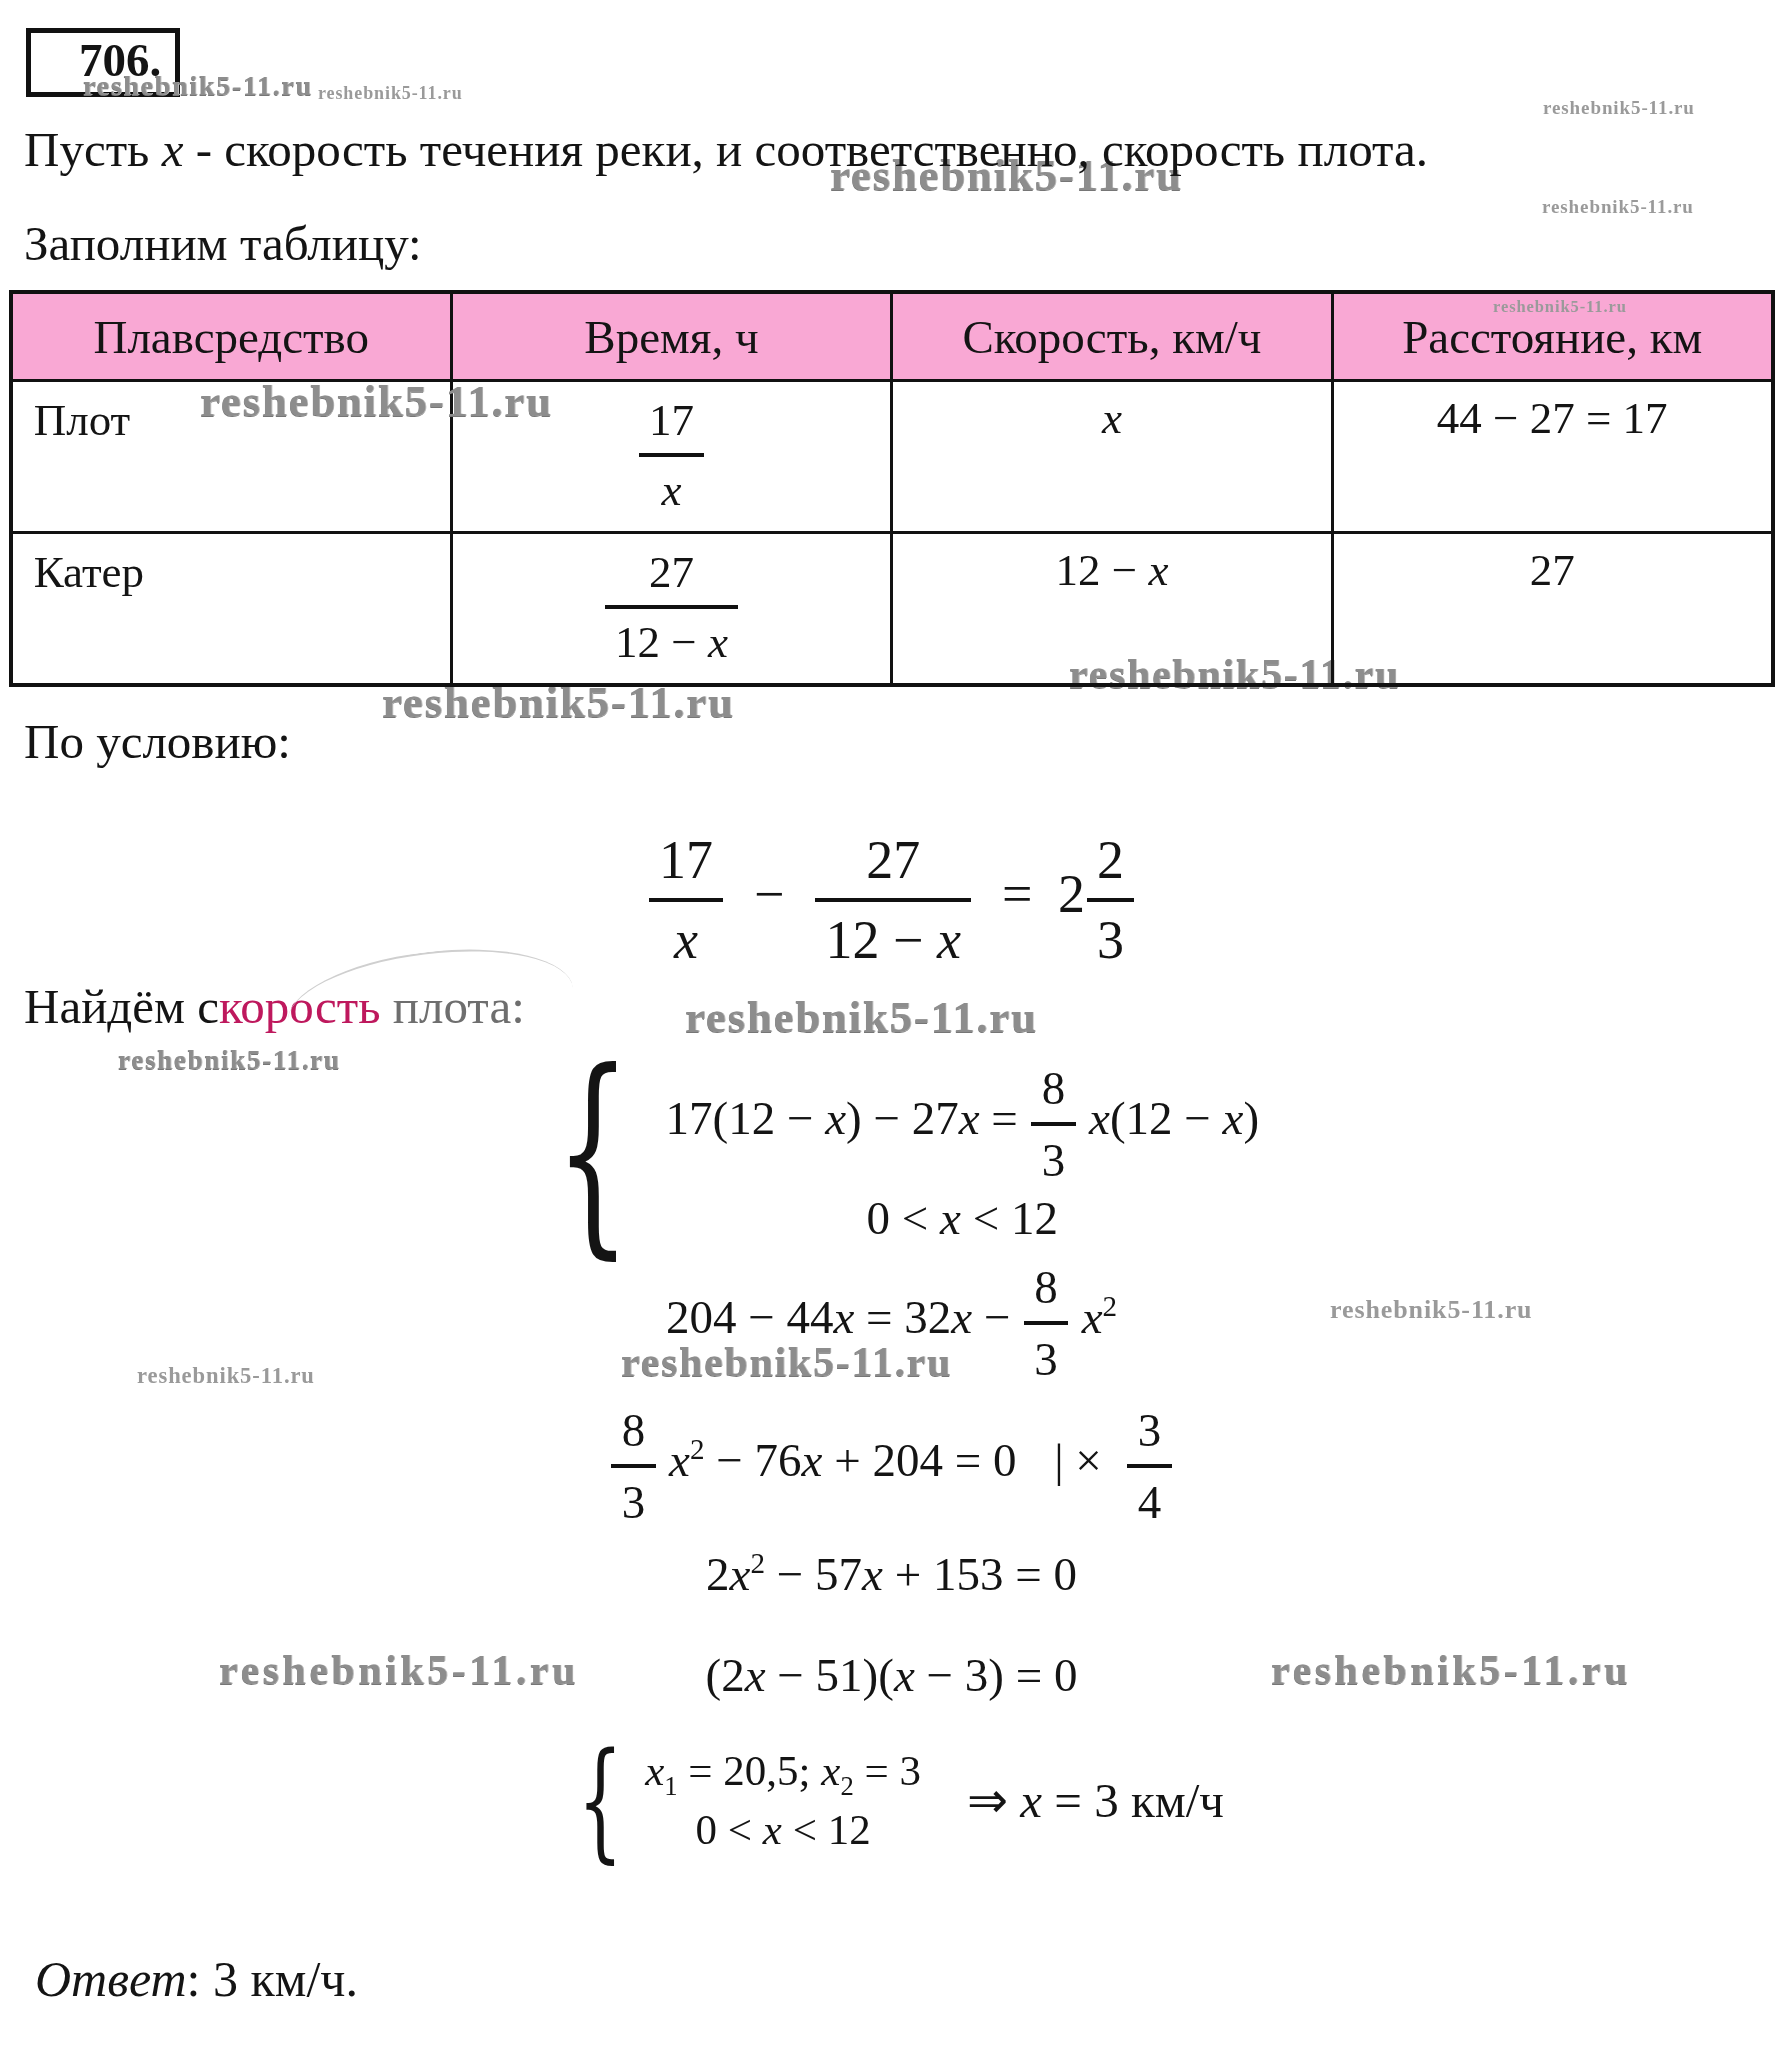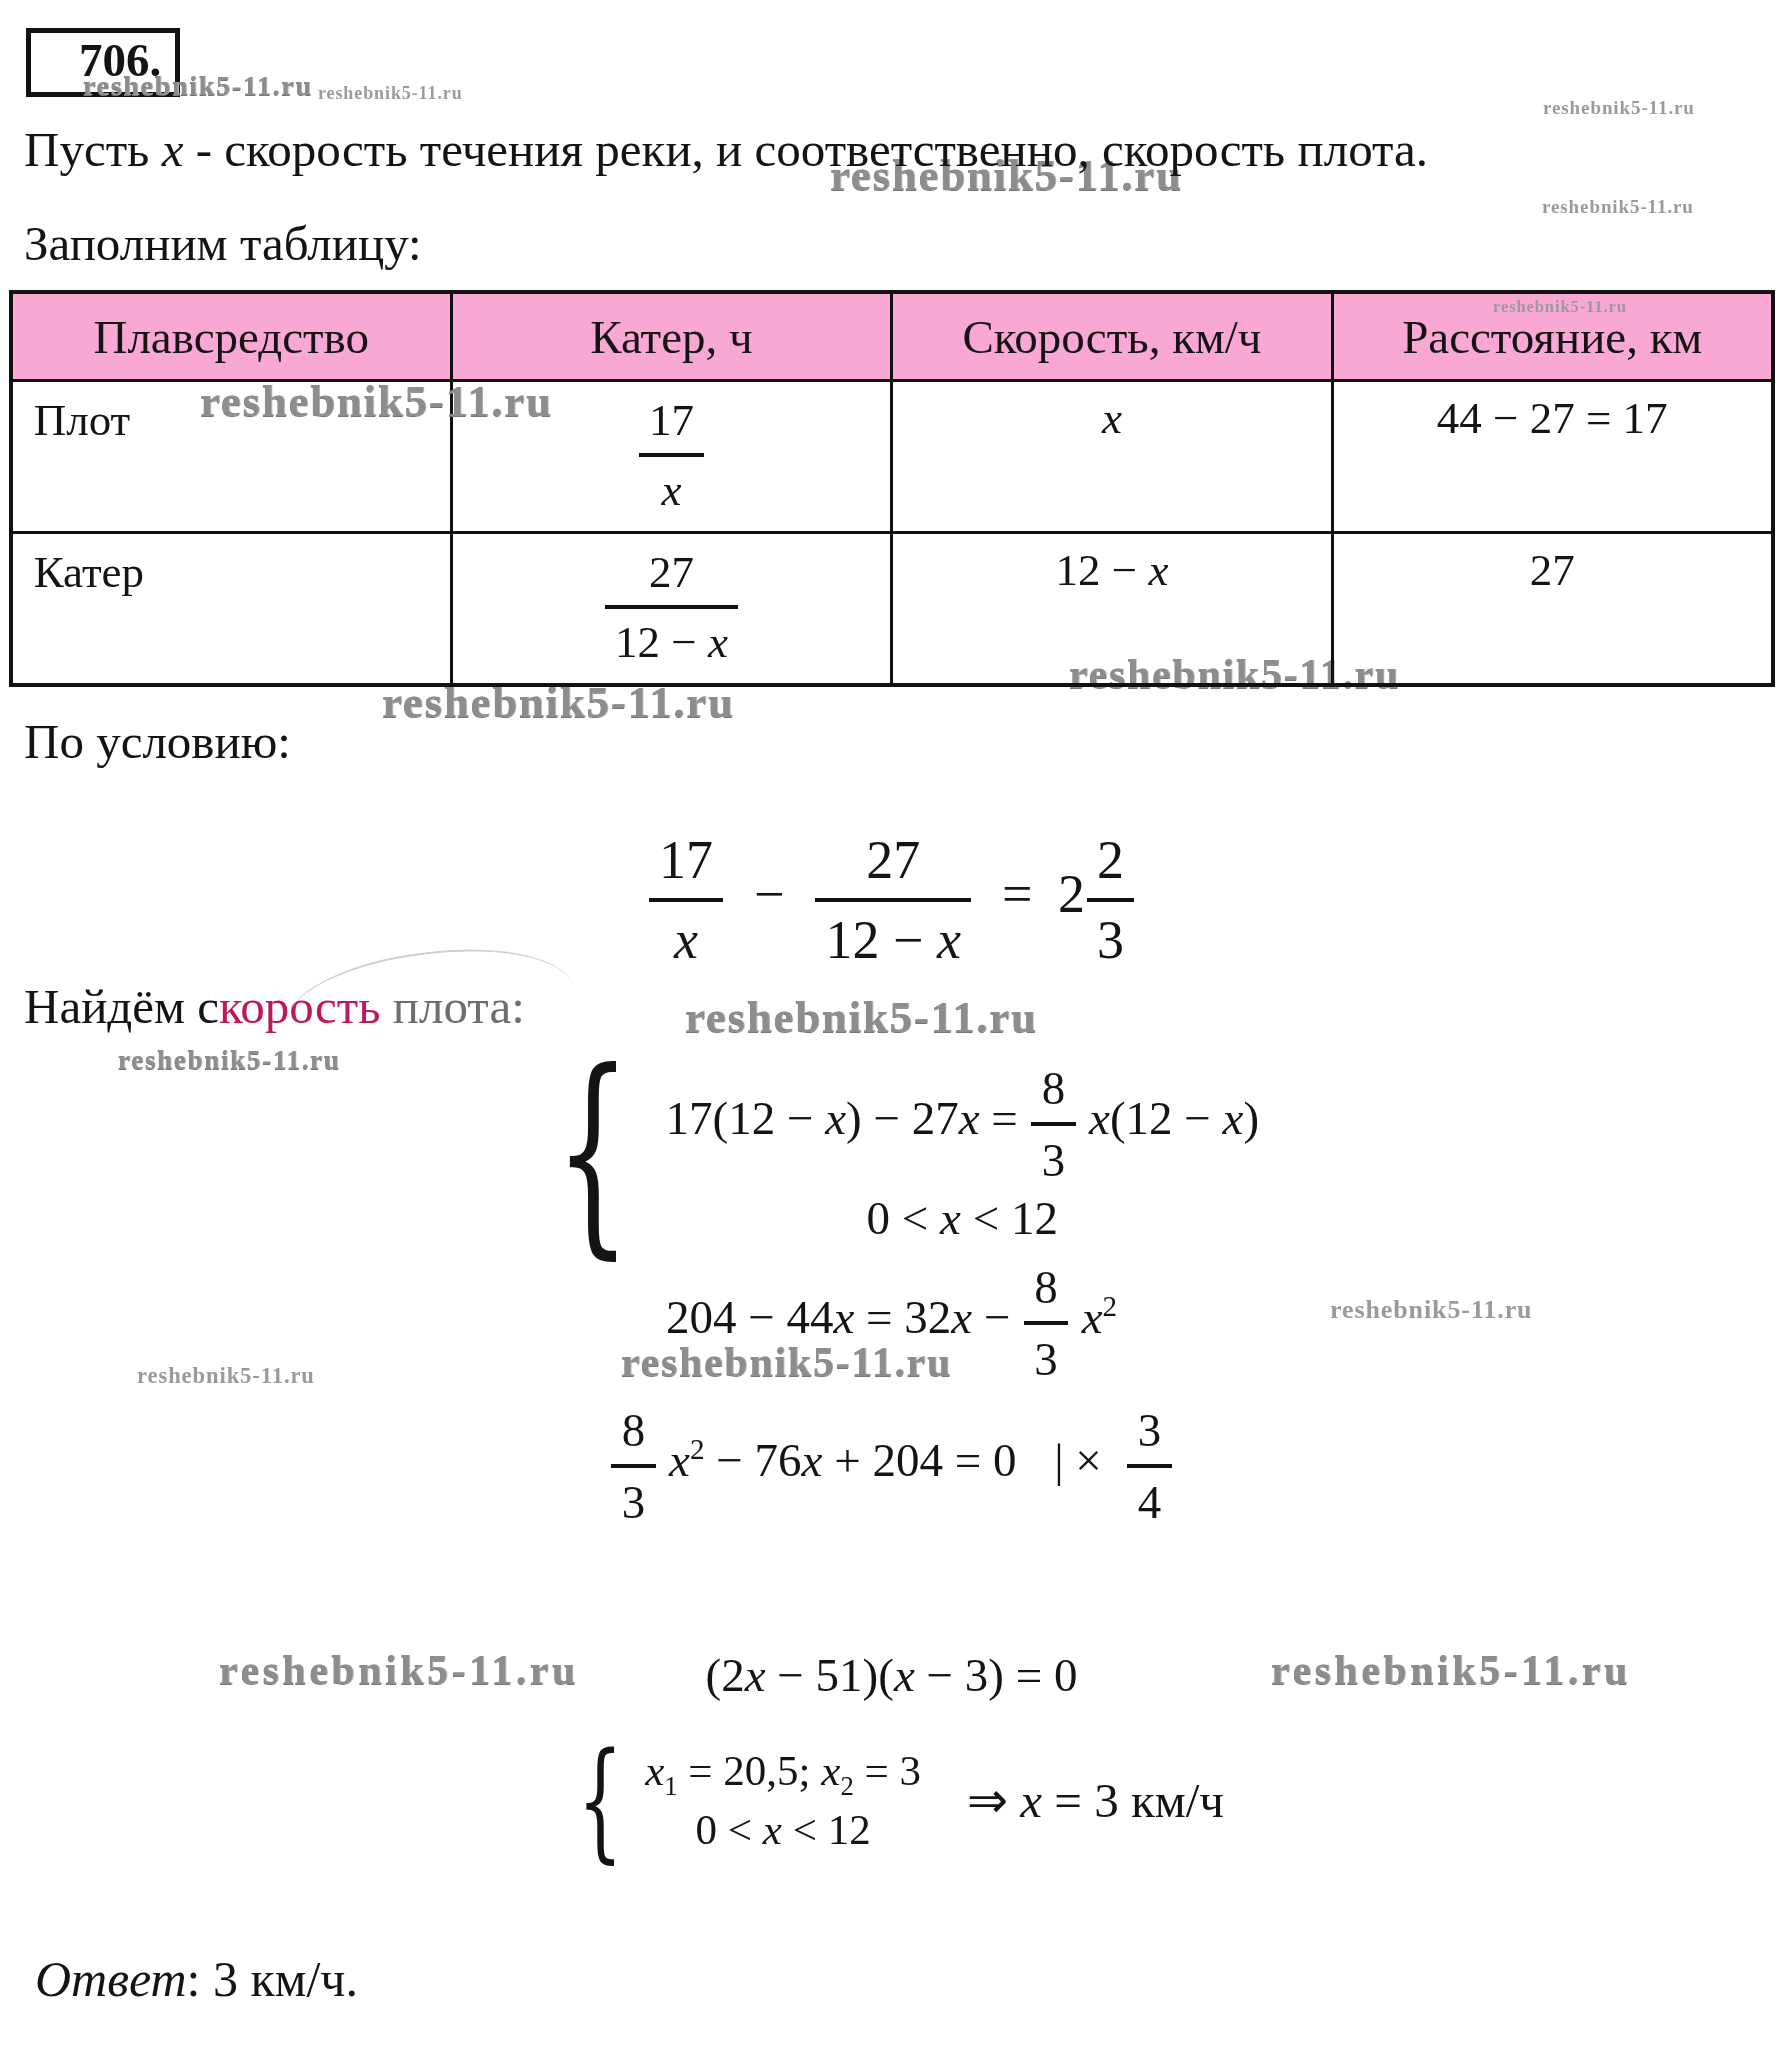--- a/index.html
+++ b/index.html
@@ -82,21 +82,21 @@
     <span><i>x</i></span>
     <span>- скорость течения реки, и соответственно, скорость плота.</span>
   </div>
 
   <div class="tline" style="left:24px;top:216px;">Заполним таблицу:</div>
 
   <table class="sol">
     <thead>
       <tr>
         <th>Плавсредство</th>
-        <th>Катер, ч</th>
+        <th>Время, ч</th>
         <th>Скорость, км/ч</th>
         <th>Расстояние, км</th>
       </tr>
     </thead>
     <tbody>
       <tr>
         <td class="cname">Плот</td>
         <td class="cmid">
           <span class="frac">
             <span class="fnum">17</span>
@@ -182,20 +182,23 @@
       </span>
       <span><i>x</i><sup>2</sup> − 76<i>x</i> + 204 = 0</span>
       <span class="op" style="margin-left:26px;">| ×</span>
       <span class="frac" style="margin:0 1.7px;">
         <span class="fnum">3</span>
         <span class="fden">4</span>
       </span>
     </span>
   </div>
 
+  <div class="eq-row" style="top:1547px;">
+    <span class="math">2<i>x</i><sup>2</sup> − 57<i>x</i> + 153 = 0</span>
+  </div>
 
   <div class="eq-row" style="top:1648px;">
     <span class="math">(2<i>x</i> − 51)(<i>x</i> − 3) = 0</span>
   </div>
 
   <div class="eq-row" style="top:1745px;">
     <span class="sys">
       <span class="brace" style="font-size:130px;">{</span>
       <span class="sys-lines">
         <span class="sys-line" style="font-size:43px;"><i>x</i><sub>1</sub> = 20,5; <i>x</i><sub>2</sub> = 3</span>

